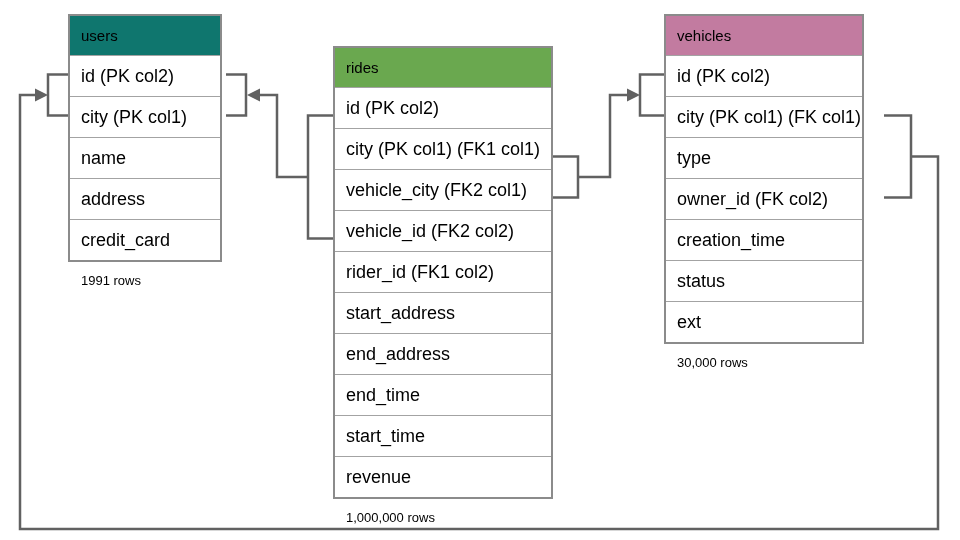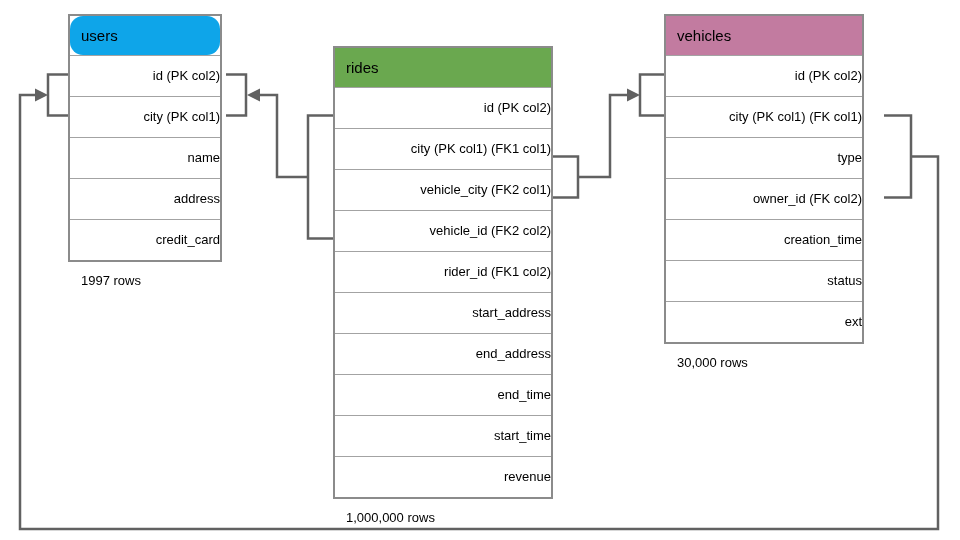--- a/index.html
+++ b/index.html
@@ -38,26 +38,25 @@
     color: #000000;
     white-space: nowrap;
     overflow: hidden;
   }
   .tbl-row {
     height: 41px;
     line-height: 40px;
     padding-left: 11px;
     border-top: 1px solid #a3a3a3;
     box-sizing: border-box;
-    font-size: 13px;
+    font-size: 18px;
     color: #000000;
     background: #ffffff;
     white-space: nowrap;
     overflow: hidden;
-    text-align: right;
   }
   .caption {
     margin: 11px 0 0 13px;
     font-size: 13px;
     color: #000000;
   }
   #card-users    { left: 68px;  top: 14px; width: 154px; }
   #card-rides    { left: 333px; top: 14px; width: 220px; margin-top: 32px; }
   #card-vehicles { left: 664px; top: 14px; width: 200px; }
 </style>
@@ -89,28 +88,28 @@
     </g>
     <g fill="#616161">
       <polygon points="247,95 260,88.5 260,101.5"></polygon>
       <polygon points="640,95 627,88.5 627,101.5"></polygon>
       <polygon points="48,95 35,88.5 35,101.5"></polygon>
     </g>
   </svg>
 
   <div class="card" id="card-users">
     <div class="tbl">
-      <div class="tbl-header" style="background-color: #0ea5e9; border-radius: 13px;">users</div>
+      <div class="tbl-header" style="background-color: #0f766e;">users</div>
       <div class="tbl-row">id (PK col2)</div>
       <div class="tbl-row">city (PK col1)</div>
       <div class="tbl-row">name</div>
       <div class="tbl-row">address</div>
       <div class="tbl-row">credit_card</div>
     </div>
-    <div class="caption">1997 rows</div>
+    <div class="caption">1991 rows</div>
   </div>
 
   <div class="card" id="card-rides">
     <div class="tbl">
       <div class="tbl-header" style="background-color: rgb(106, 168, 79);">rides</div>
       <div class="tbl-row">id (PK col2)</div>
       <div class="tbl-row">city (PK col1) (FK1 col1)</div>
       <div class="tbl-row">vehicle_city (FK2 col1)</div>
       <div class="tbl-row">vehicle_id (FK2 col2)</div>
       <div class="tbl-row">rider_id (FK1 col2)</div>

